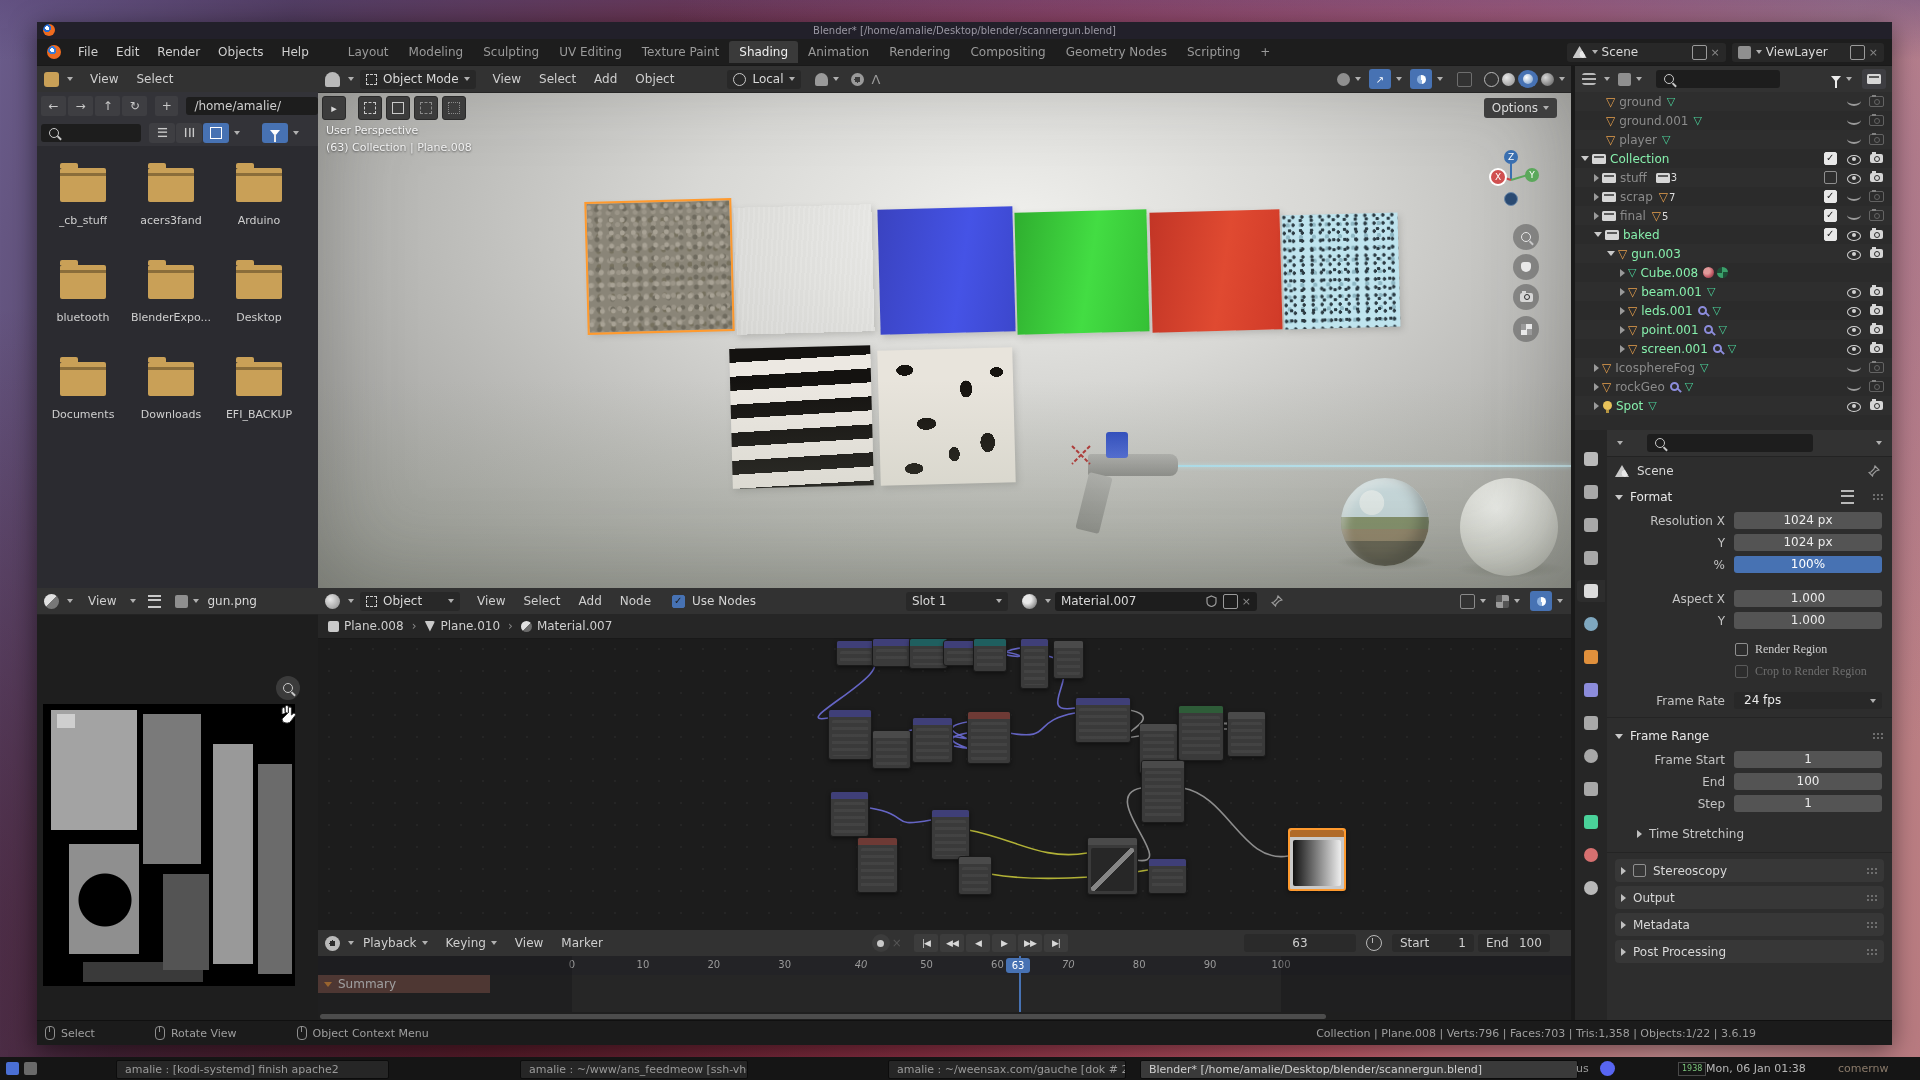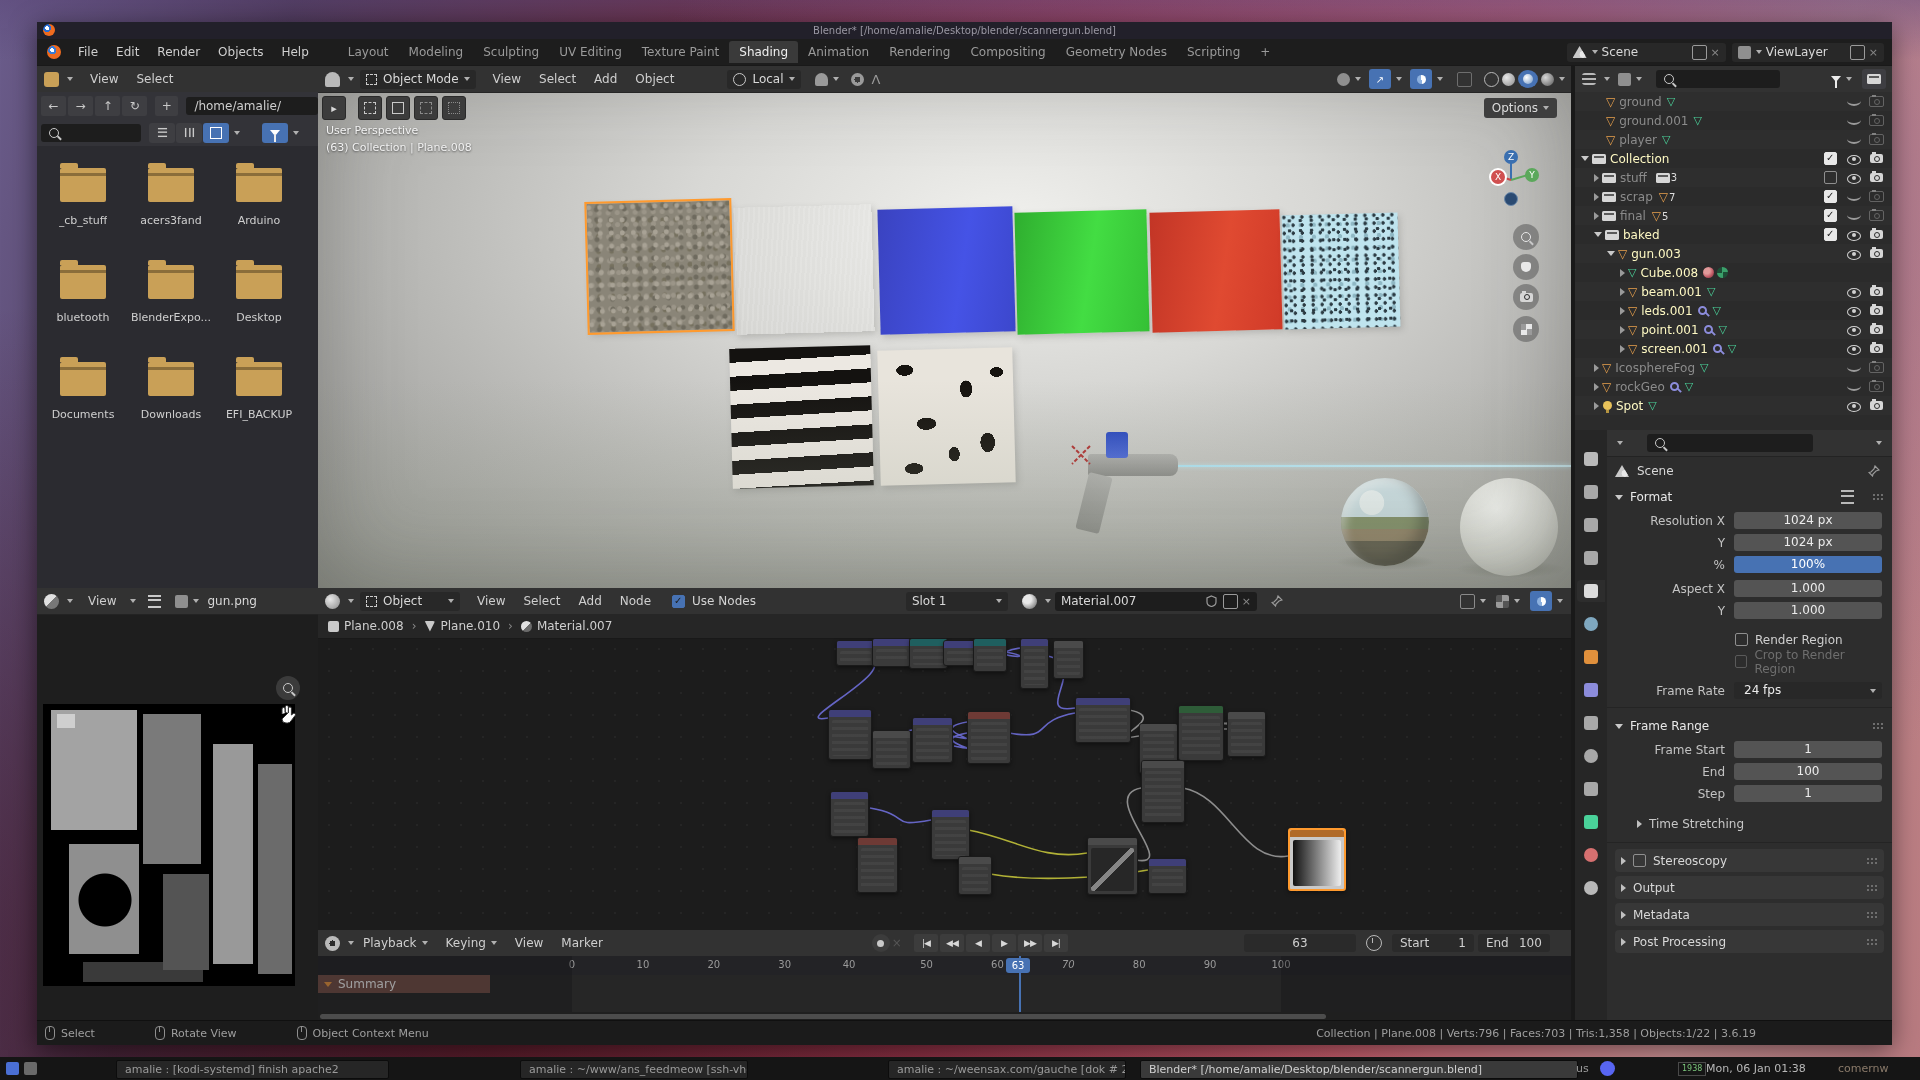--- a/index.html
+++ b/index.html
@@ -96,21 +96,21 @@
   .gunpart{position:absolute;background:linear-gradient(#b0b0ae,#8a8a88);}
   #vp-overlay{position:absolute;left:8px;top:56px;z-index:25;color:#f2f2f2;text-shadow:0 1px 2px rgba(40,40,40,.7);font-size:11px;line-height:17px;}
   #options-btn{position:absolute;right:14px;top:32px;z-index:30;background:#3e3e3e;border-radius:3px;height:20px;display:flex;align-items:center;padding:0 8px;color:#dcdcdc;}
   #gizmo{position:absolute;right:28px;top:84px;width:64px;height:64px;z-index:25;}
   .gz-dot{position:absolute;width:14px;height:14px;border-radius:50%;font-size:9px;color:#fff;display:flex;align-items:center;justify-content:center;}
   .navcirc{position:absolute;right:32px;width:26px;height:26px;border-radius:50%;background:rgba(88,88,88,.55);z-index:25;display:flex;align-items:center;justify-content:center;}
   
   #outliner{position:absolute;left:1538px;top:44px;width:317px;height:364px;background:#2b2b2b;overflow:hidden;}
   .orow{display:flex;align-items:center;height:19px;padding:0 4px 0 6px;}
   .orow:nth-child(odd){background:#2e2e2e;}
-  .olabel{margin-left:4px;color:#fef9c3;}
+  .olabel{margin-left:4px;color:#86efac;}
   .olabel.dim{color:#8b8b8b;}
   .badge{font-size:10px;color:#ddd;margin-left:6px;display:flex;align-items:end;gap:1px;}
   .otoggles{margin-left:auto;display:flex;align-items:center;}
   .oslot{width:23px;display:flex;justify-content:center;}
   .tri-open{width:0;height:0;border-top:5px solid #c9c9c9;border-left:4px solid transparent;border-right:4px solid transparent;}
   .tri-closed{width:0;height:0;border-left:5px solid #9a9a9a;border-top:4px solid transparent;border-bottom:4px solid transparent;}
   .ospacer{width:9px;}
   .ico-coll{width:14px;height:10px;background:#d6d6d6;border-radius:1.5px;position:relative;margin-left:3px;}
   .ico-coll::after{content:"";position:absolute;left:2px;top:2px;right:2px;height:2px;background:#5a5a5a;}
   .glyph-mesh{color:#e8a04c;font-weight:bold;font-size:12px;line-height:12px;}
@@ -141,25 +141,25 @@
   .ptab.active{background:#2d2d2d;}
   .ptab-ico{width:14px;height:14px;border-radius:3px;}
   #pmain{position:absolute;left:32px;top:0;right:0;bottom:0;}
   #pheader{height:26px;display:flex;align-items:center;background:#323232;border-bottom:1px solid #232323;}
   #pcrumb{height:28px;display:flex;align-items:center;padding-left:8px;}
   .panel-h{height:24px;display:flex;align-items:center;padding:0 8px;color:#e8e8e8;}
   .trid{width:0;height:0;border-top:5px solid #c9c9c9;border-left:4px solid transparent;border-right:4px solid transparent;margin-right:7px;}
   .trir{width:0;height:0;border-left:5px solid #c0c0c0;border-top:4px solid transparent;border-bottom:4px solid transparent;margin-right:7px;}
   .grip{margin-left:auto;width:12px;height:8px;background:radial-gradient(#6e6e6e 1px,transparent 1.1px);background-size:4px 4px;}
   .frow{display:flex;align-items:center;height:21px;margin:1px 10px 1px 0;}
-  .frow.gap{margin-top:3px;}
+  .frow.gap{margin-top:13px;}
   .flabel{width:118px;text-align:right;padding-right:9px;color:#c3c3c3;flex:none;}
   .fpill{flex:1;background:#545454;border-radius:3px;height:17px;line-height:17px;text-align:center;color:#ececec;}
   .fpill.fill{background:#4772b3;color:#fff;}
-  .frow.ck{padding-left:128px;}
+  .frow.ck{padding-left:128px;font-family:Liberation Serif, serif;}
   .cklabel{margin-left:7px;color:#cfcfcf;}
   .frow.dis .cklabel{color:#6e6e6e;}
   .frow.dis .cb{border-color:#5a5a5a;}
   .divider{height:1px;background:#242424;margin:6px 0;}
   .psec{display:flex;align-items:center;height:23px;background:#373737;border-radius:4px;margin:4px 8px;padding:0 6px;}
   .psec-label{color:#d8d8d8;}
   .listico{width:13px;height:10px;border-top:2px solid #b9b9b9;border-bottom:2px solid #b9b9b9;position:relative;margin-right:8px;}
   .listico::after{content:"";position:absolute;left:0;right:0;top:2.5px;height:2px;background:#b9b9b9;}
   
   #shader{position:absolute;left:281px;top:566px;width:1253px;height:342px;background:#1c1c1c;}
@@ -1150,21 +1150,21 @@
         <span class="darkfield" style="margin-left:4px;width:56px;background:#2a2a2a;display:flex;justify-content:space-between">
             <span>End</span>
             <span>100</span>
           </span>
       </div>
       <div id="tl-ruler">
           <span class="tick" style="left: 239px;">0</span>
           <span class="tick" style="left: 309.9px;">10</span>
           <span class="tick" style="left: 380.8px;">20</span>
           <span class="tick" style="left: 451.7px;">30</span>
-          <span class="tick" style="left: 516px;">40</span>
+          <span class="tick" style="left: 528px; font-style: italic;">40</span>
           <span class="tick" style="left: 593.5px;">50</span>
           <span class="tick" style="left: 664.4px;">60</span>
           <span class="tick" style="left: 735.3px; font-style: italic;">70</span>
           <span class="tick" style="left: 806.2px;">80</span>
           <span class="tick" style="left: 877.1px;">90</span>
           <span class="tick" style="left: 948px;">100</span>
         </div>
       <div id="tl-channels"></div>
       <div id="summary-row">
         <span class="tri-sum"></span>

